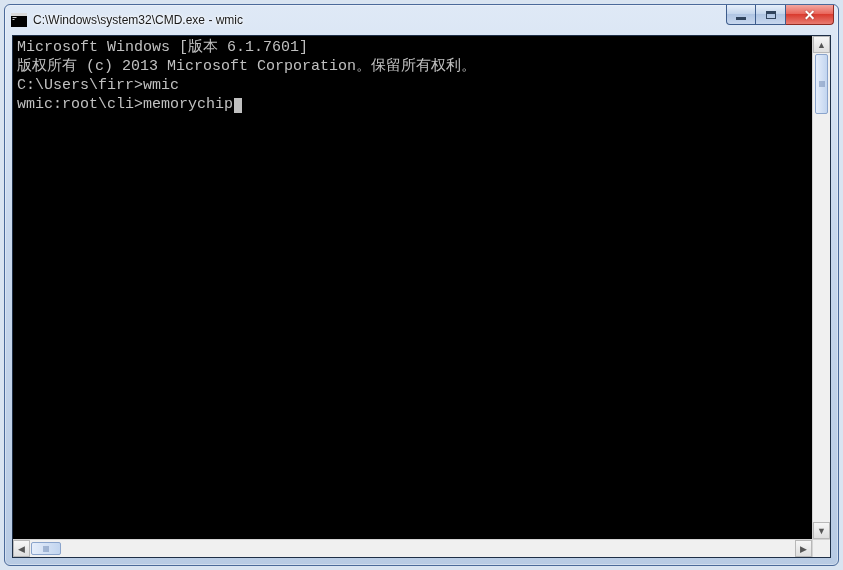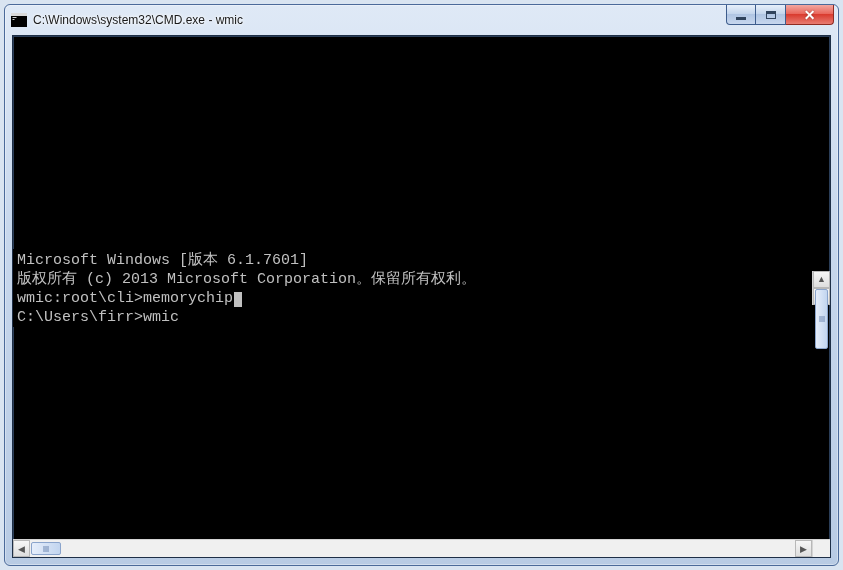--- a/index.html
+++ b/index.html
@@ -111,21 +111,20 @@
     flex-direction: column;
     overflow: hidden;
   }
 
   .terminal-area {
     flex: 1;
     position: relative;
     display: flex;
     flex-direction: row;
     overflow: hidden;
-    align-items: center;
   }
 
   .terminal {
     flex: 1;
     background: #000;
     color: #c0c0c0;
     font-family: "NSimSun","SimSun","Consolas","Courier New",monospace;
     font-size: 15px;
     line-height: 19px;
     padding: 2px 0 0 4px;
@@ -221,21 +220,21 @@
           <span></span>
         </div>
       <div class="win-btn close">
           <span>✕</span>
         </div>
     </div>
   </div>
 
   <div class="client">
     <div class="terminal-area">
-      <div class="terminal" id="terminal"><div class="line">Microsoft Windows [版本 6.1.7601]</div><div class="line">版权所有 (c) 2013 Microsoft Corporation。保留所有权利。</div><div class="line"></div><div class="line">wmic:root\cli&gt;memorychip<span class="cursor"></span></div><div class="line">C:\Users\firr&gt;wmic</div></div>
+      <div class="terminal" id="terminal"><div class="line">Microsoft Windows [版本 6.1.7601]</div><div class="line">版权所有 (c) 2013 Microsoft Corporation。保留所有权利。</div><div class="line"></div><div class="line">C:\Users\firr&gt;wmic</div><div class="line">wmic:root\cli&gt;memorychip<span class="cursor"></span></div></div>
       <div class="vscroll">
         <div class="sb-btn">▲</div>
         <div class="sb-track">
           <div class="sb-thumb">
             <span class="grip">
                 <i></i>
                 <i></i>
                 <i></i>
               </span>
           </div>

